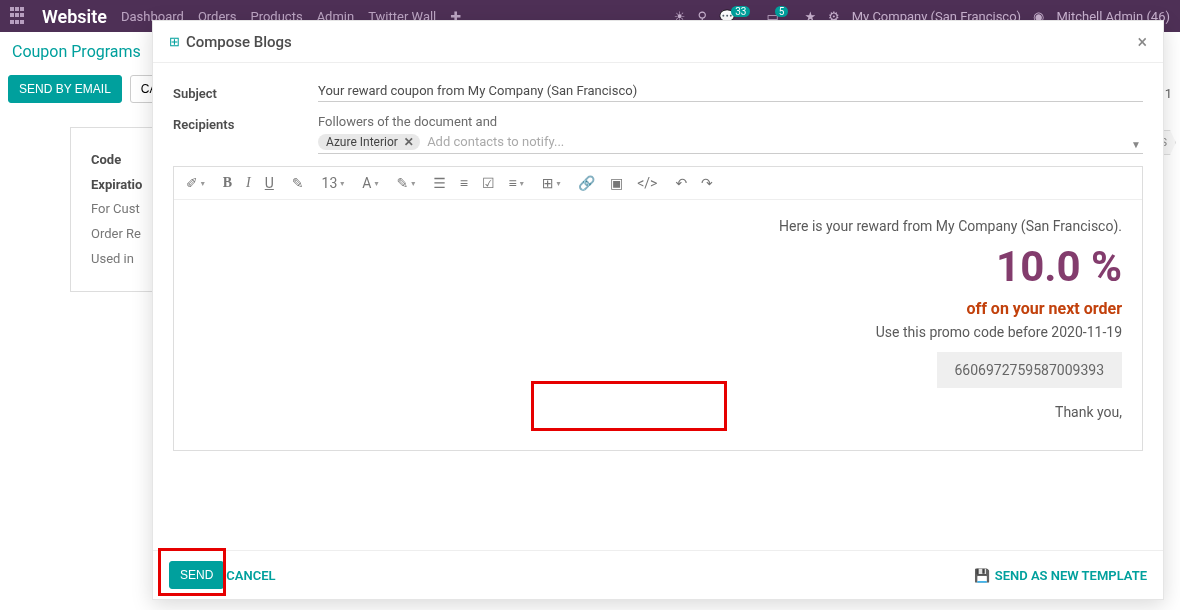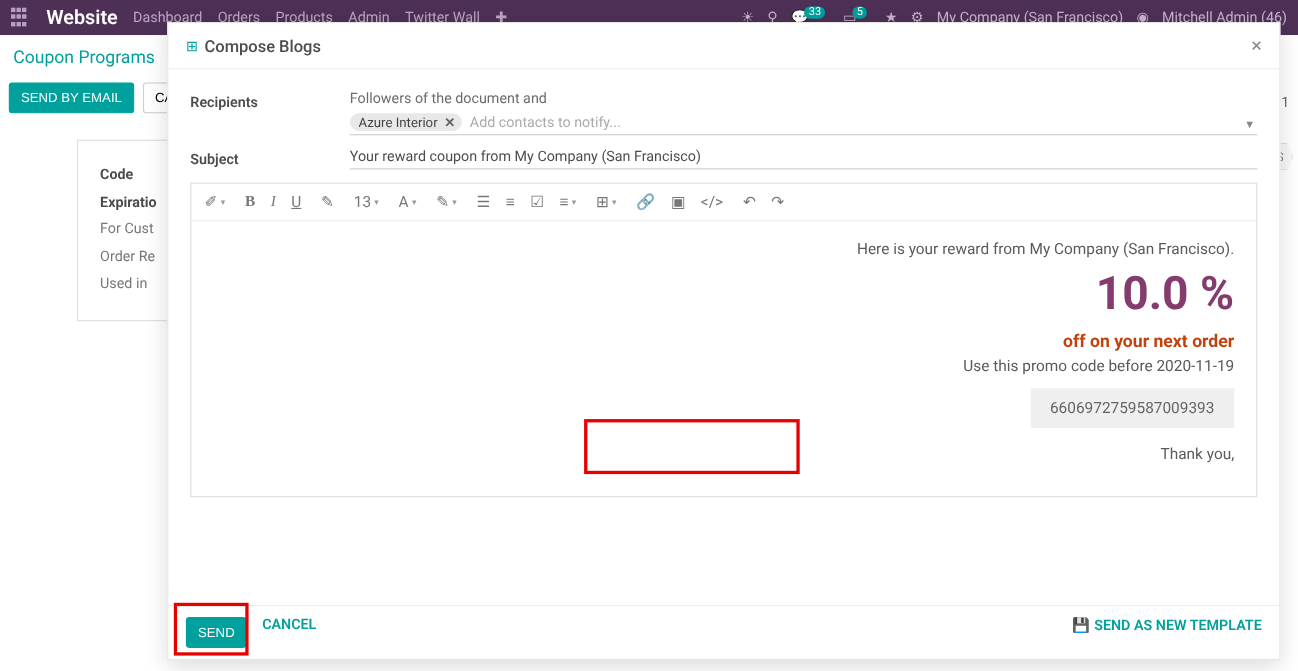--- a/index.html
+++ b/index.html
@@ -61,21 +61,21 @@
 
 .ed-content { padding: 18px 20px 30px 20px; text-align: right; }
 .intro-text { color: #5a5a5a; font-size: 14px; }
 .big-pct { color: #833c6d; font-size: 42px; font-weight: bold; margin: 8px 0; }
 .offtext { color: #c2410c; font-size: 16px; font-weight: bold; }
 .usebefore { color: #5a5a5a; margin-top: 6px; font-size: 14px; }
 .promo-wrap { display: inline-block; margin: 12px auto 6px; }
 .promo-code { background: #efefef; padding: 10px 18px; display: inline-block; color: #666; font-weight: normal; font-size: 14px; }
 .thanks { color: #5a5a5a; margin-top: 10px; font-size: 14px; }
 
-.modal-footer { border-top: 1px solid #eee; padding: 10px 16px; display: flex; align-items: flex-start; gap: 14px; }
+.modal-footer { border-top: 1px solid #eee; padding: 10px 16px; display: flex; align-items: center; gap: 2px; }
 .link-teal { color: #00a09d; font-weight: 600; cursor: pointer; }
 .float-right { margin-left: auto; display: flex; align-items: center; gap: 4px; }
 
 
 .redbox { position: absolute; border: 3px solid #e60000; pointer-events: none; z-index: 30; }
 .redbox.send { top: 548px; left: 158px; width: 68px; height: 48px; }
 .redbox.promo { top: 381px; left: 531px; width: 196px; height: 50px; }
 
 
 .bgind { position: absolute; top: 86px; right: 8px; font-size: 13px; color: #666; }
@@ -145,36 +145,36 @@
 <div class="mask"></div>
 <div class="modal">
   <div class="modal-header">
     <span class="bug">⊞</span>
     <h4>Compose Blogs</h4>
     <span class="close">×</span>
   </div>
 
   <div class="modal-body">
     <div class="field-row">
+      <div class="fld-label">Subject</div>
+      <div class="fld-value">
+        <span>Your reward coupon from My Company (San Francisco)</span>
+      </div>
+    </div>
+
+    <div class="field-row">
       <div class="fld-label">Recipients</div>
       <div class="fld-value">
         <div class="recip-text">Followers of the document and</div>
         <span class="tag-chip">
           <span>Azure Interior</span>
           <span class="x">✕</span>
         </span>
         <span class="placeholder">Add contacts to notify...</span>
         <span class="chev-down">▼</span>
-      </div>
-    </div>
-
-    <div class="field-row">
-      <div class="fld-label">Subject</div>
-      <div class="fld-value">
-        <span>Your reward coupon from My Company (San Francisco)</span>
       </div>
     </div>
 
     <div class="editor">
       <div class="ed-toolbar">
         <span class="i">✐<span class="caret">▾</span></span>
         <span class="grp">
           <span class="i bold">B</span>
           <span class="i italic">I</span>
           <span class="i" style="text-decoration:underline">U</span>

